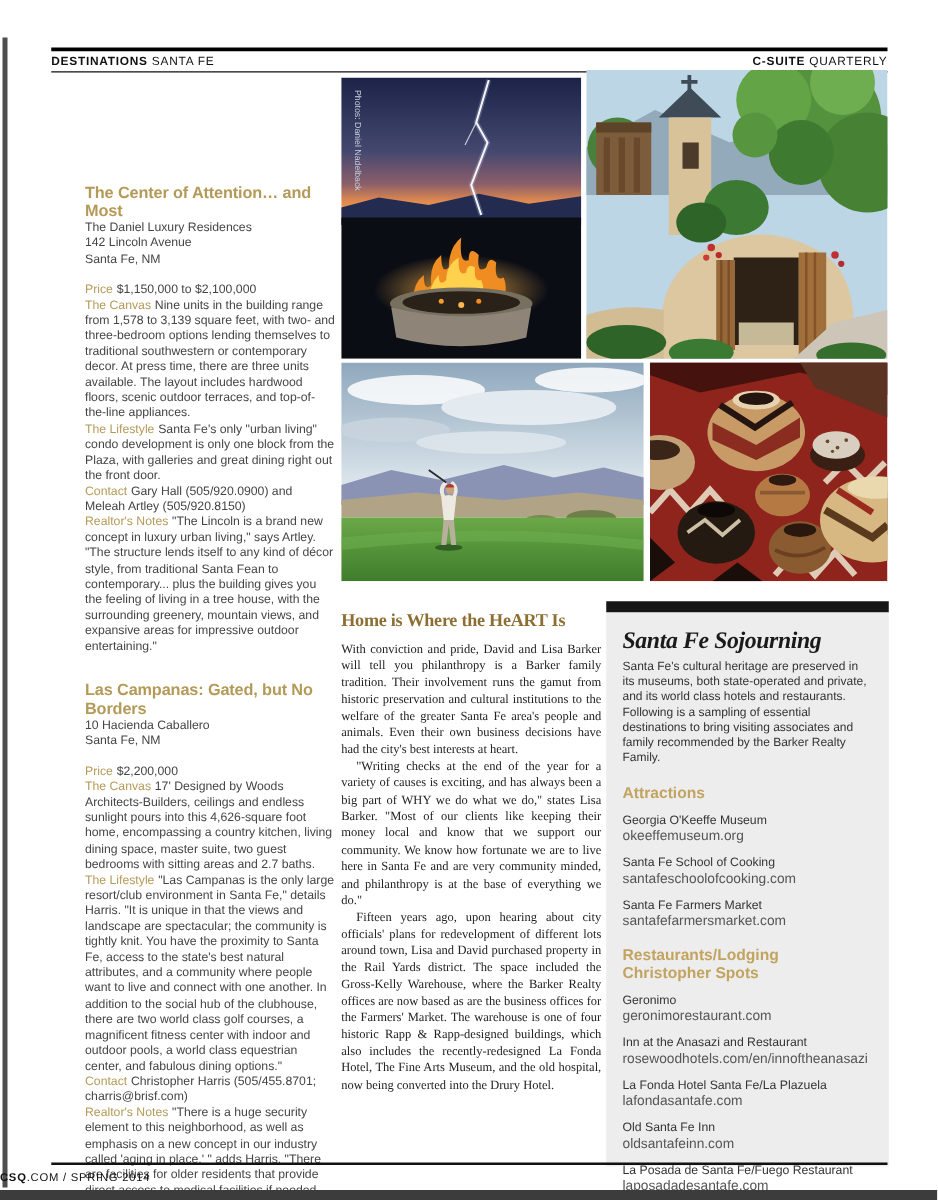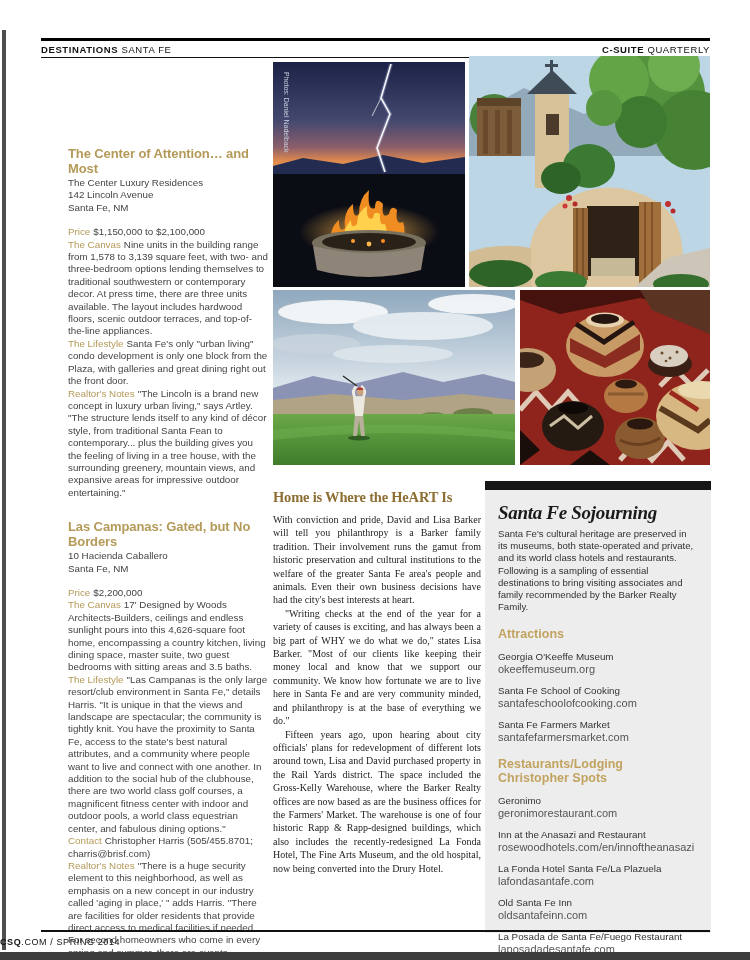--- a/index.html
+++ b/index.html
@@ -71,38 +71,39 @@
       <b>C-SUITE</b>
       <span>QUARTERLY</span>
     </span>
   </div>
   <div class="hrule-thin"></div>
 
   <div class="left-col">
 
     <div class="listing">
       <h2 class="listing-title">The Center of Attention… and Most</h2>
-      <div class="addr">The Center Luxury Residences</div>
+      <div class="addr">The Daniel Luxury Residences</div>
       <div class="addr">142 Lincoln Avenue</div>
       <div class="addr">Santa Fe, NM</div>
       <div class="fields">
         <p class="field"><span class="lbl">Price</span><span>$1,150,000 to $2,100,000</span></p>
         <p class="field"><span class="lbl">The Canvas</span><span>Nine units in the building range from 1,578 to 3,139 square feet, with two- and three-bedroom options lending themselves to traditional southwestern or contemporary decor. At press time, there are three units available. The layout includes hardwood floors, scenic outdoor terraces, and top-of-the-line appliances.</span></p>
         <p class="field"><span class="lbl">The Lifestyle</span><span>Santa Fe's only "urban living" condo development is only one block from the Plaza, with galleries and great dining right out the front door.</span></p>
+        <p class="field"><span class="lbl">Contact</span><span>Gary Hall (505/920.0900) and Meleah Artley (505/920.8150)</span></p>
         <p class="field"><span class="lbl">Realtor's Notes</span><span>"The Lincoln is a brand new concept in luxury urban living," says Artley. "The structure lends itself to any kind of décor style, from traditional Santa Fean to contemporary... plus the building gives you the feeling of living in a tree house, with the surrounding greenery, mountain views, and expansive areas for impressive outdoor entertaining."</span></p>
       </div>
     </div>
 
     <div class="listing">
       <h2 class="listing-title">Las Campanas: Gated, but No Borders</h2>
       <div class="addr">10 Hacienda Caballero</div>
       <div class="addr">Santa Fe, NM</div>
       <div class="fields">
         <p class="field"><span class="lbl">Price</span><span>$2,200,000</span></p>
-        <p class="field"><span class="lbl">The Canvas</span><span>17' Designed by Woods Architects-Builders, ceilings and endless sunlight pours into this 4,626-square foot home, encompassing a country kitchen, living dining space, master suite, two guest bedrooms with sitting areas and 3.5 baths.</span></p>
+        <p class="field"><span class="lbl">The Canvas</span><span>17' Designed by Woods Architects-Builders, ceilings and endless sunlight pours into this 4,626-square foot home, encompassing a country kitchen, living dining space, master suite, two guest bedrooms with sitting areas and 2.7 baths.</span></p>
         <p class="field"><span class="lbl">The Lifestyle</span><span>"Las Campanas is the only large resort/club environment in Santa Fe," details Harris. "It is unique in that the views and landscape are spectacular; the community is tightly knit. You have the proximity to Santa Fe, access to the state's best natural attributes, and a community where people want to live and connect with one another. In addition to the social hub of the clubhouse, there are two world class golf courses, a magnificent fitness center with indoor and outdoor pools, a world class equestrian center, and fabulous dining options."</span></p>
         <p class="field"><span class="lbl">Contact</span><span>Christopher Harris (505/455.8701; charris@brisf.com)</span></p>
         <p class="field"><span class="lbl">Realtor's Notes</span><span>"There is a huge security element to this neighborhood, as well as emphasis on a new concept in our industry called 'aging in place,' " adds Harris. "There are facilities for older residents that provide direct access to medical facilities if needed. For second homeowners who come in every spring and summer, there are events scheduled every weekend, such as wine dinners and comedy nights."</span></p>
       </div>
     </div>
 
   </div>
 
   <svg id="photo1" class="photo" width="192" height="225" viewBox="0 0 192 225">
     <defs>

